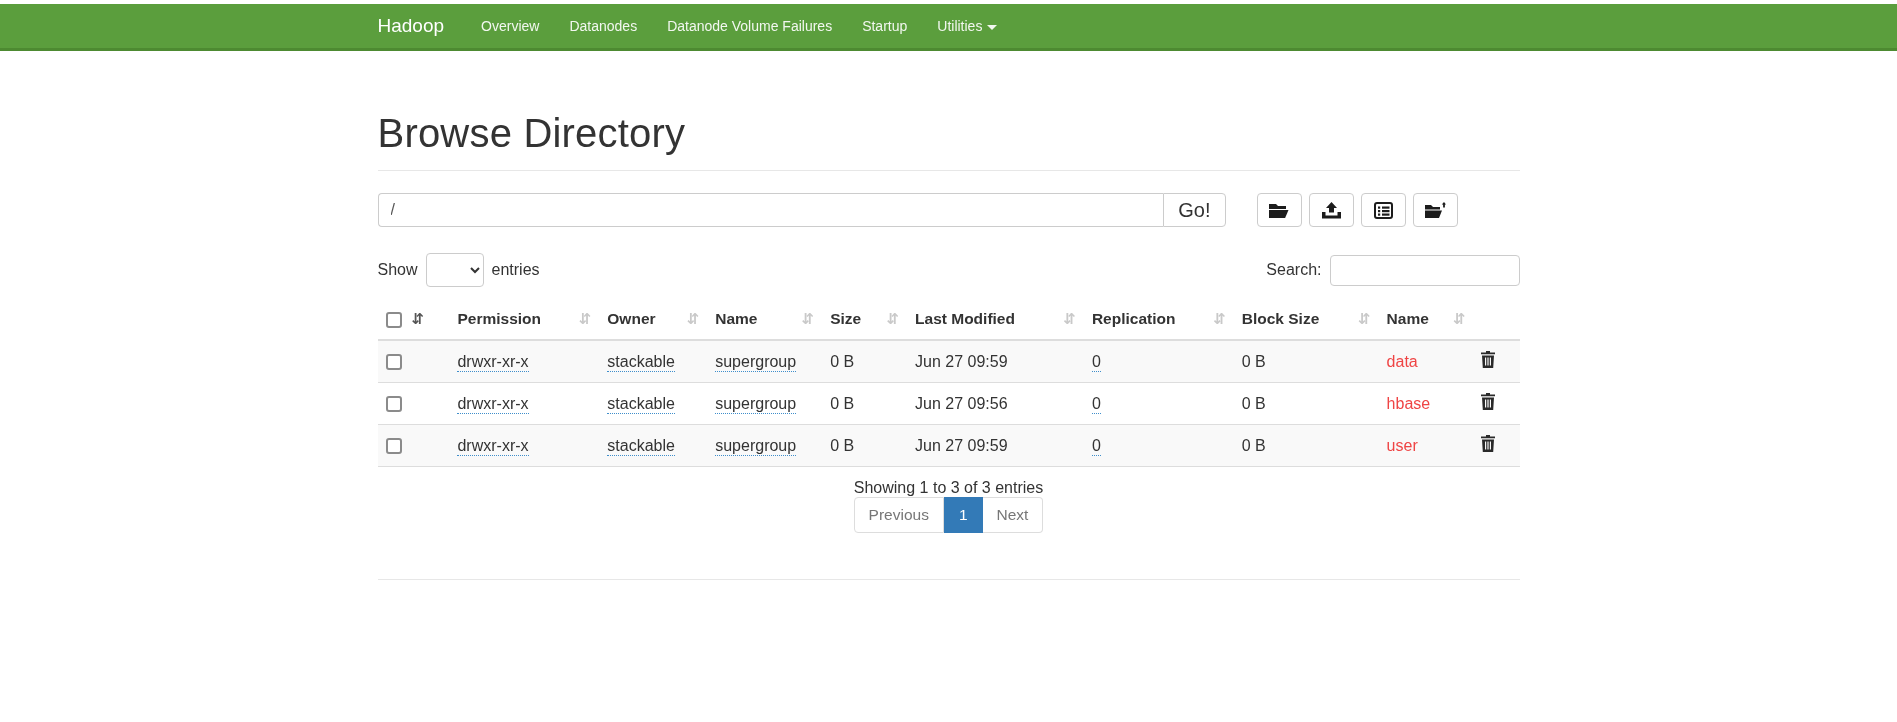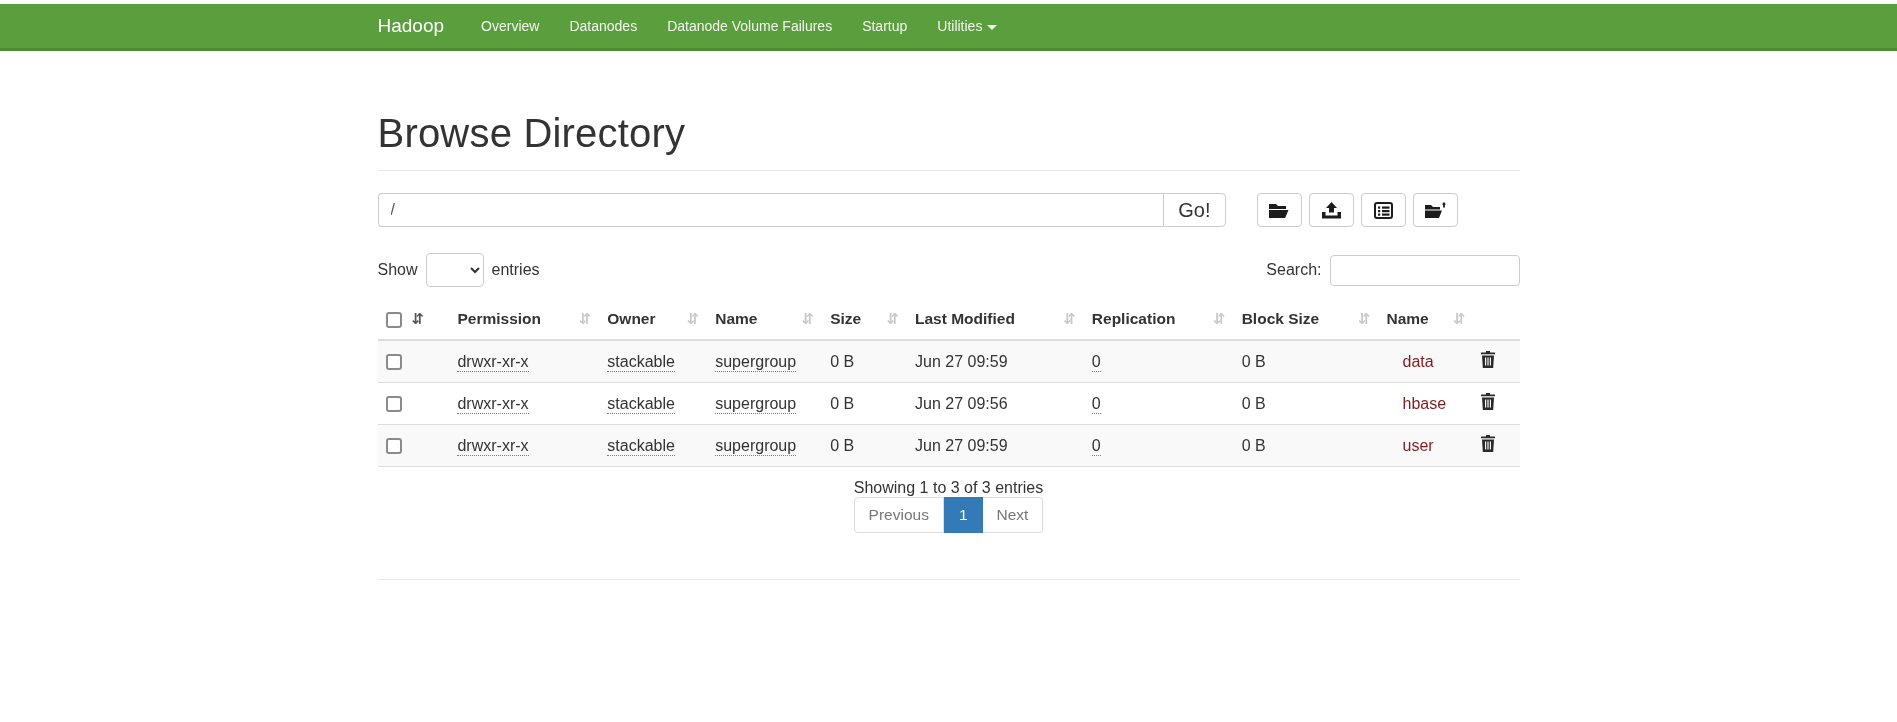--- a/index.html
+++ b/index.html
@@ -74,21 +74,21 @@
   .sort-icon { color:#c9c9c9; font-size:15px; margin-left:14px; float:right; }
   .sort-icon.active { color:#555; margin-left:10px; float:none; }
   .col-check { width:72px; } .col-perm { width:150px; } .col-owner { width:108px; }
   .col-group { width:115px; } .col-size { width:85px; } .col-mod { width:177px; }
   .col-repl { width:150px; } .col-block { width:145px; } .col-name { width:95px; } .col-del { width:46px; }
   input[type="checkbox"].row-check {
     appearance:none; -webkit-appearance:none; width:16px; height:16px; margin:0;
     border:2px solid #8b8b8b; border-radius:3px; background:#fff; cursor:pointer; vertical-align:middle;
   }
   .editable { border-bottom:1px dotted #3f8ecb; padding-bottom:1px; cursor:pointer; }
-  a.name-link { color:#7f1d1d; text-decoration:none; cursor:pointer;margin-left:16px; }
+  a.name-link { color:#ef4444; text-decoration:none; cursor:pointer; }
   .trash-btn { background:none; border:0; padding:0; cursor:pointer; line-height:0; }
   
   .table-footer { display:flex; justify-content:center; align-items:center; margin-top:12px;flex-direction:column; }
   .summary { font-size:16px; color:#333; }
   .pagination { display:flex; }
   .page-btn {
     border:1px solid #ddd; background:#fff; color:#777; font-size:15.5px;
     padding:8px 14px; cursor:default; font-family:"Liberation Sans", sans-serif;
   }
   .page-btn.prev { border-radius:4px 0 0 4px; }

